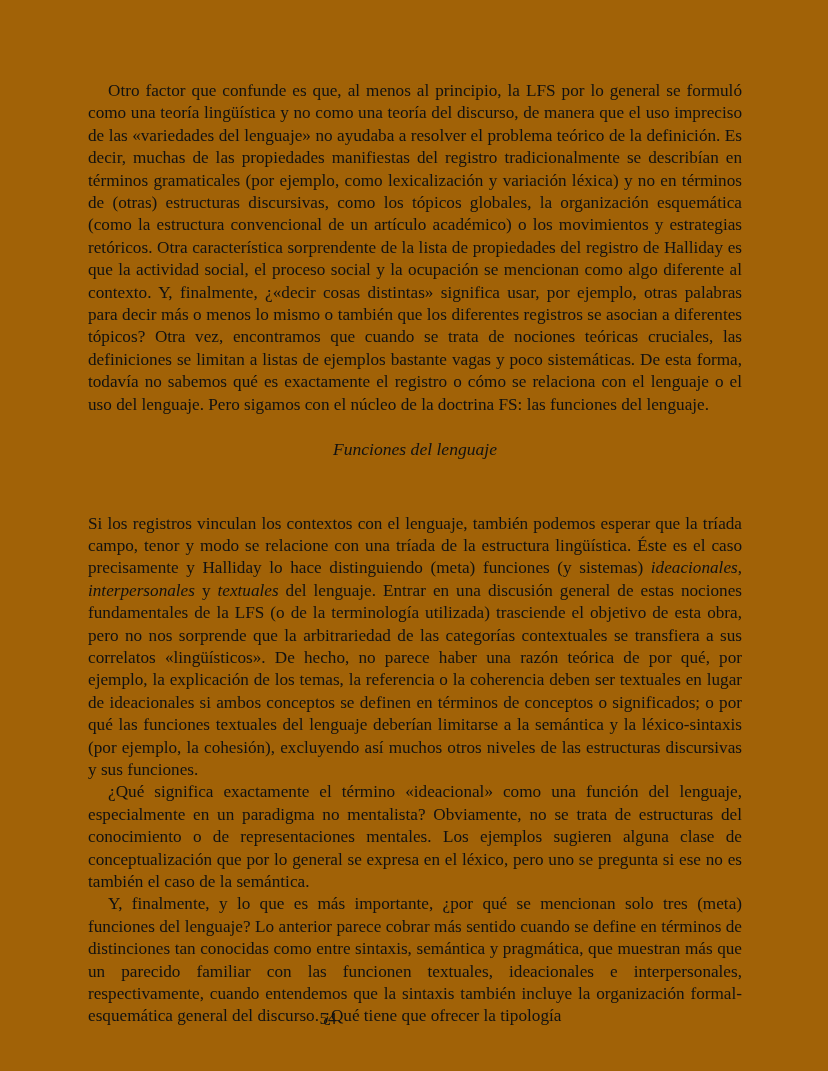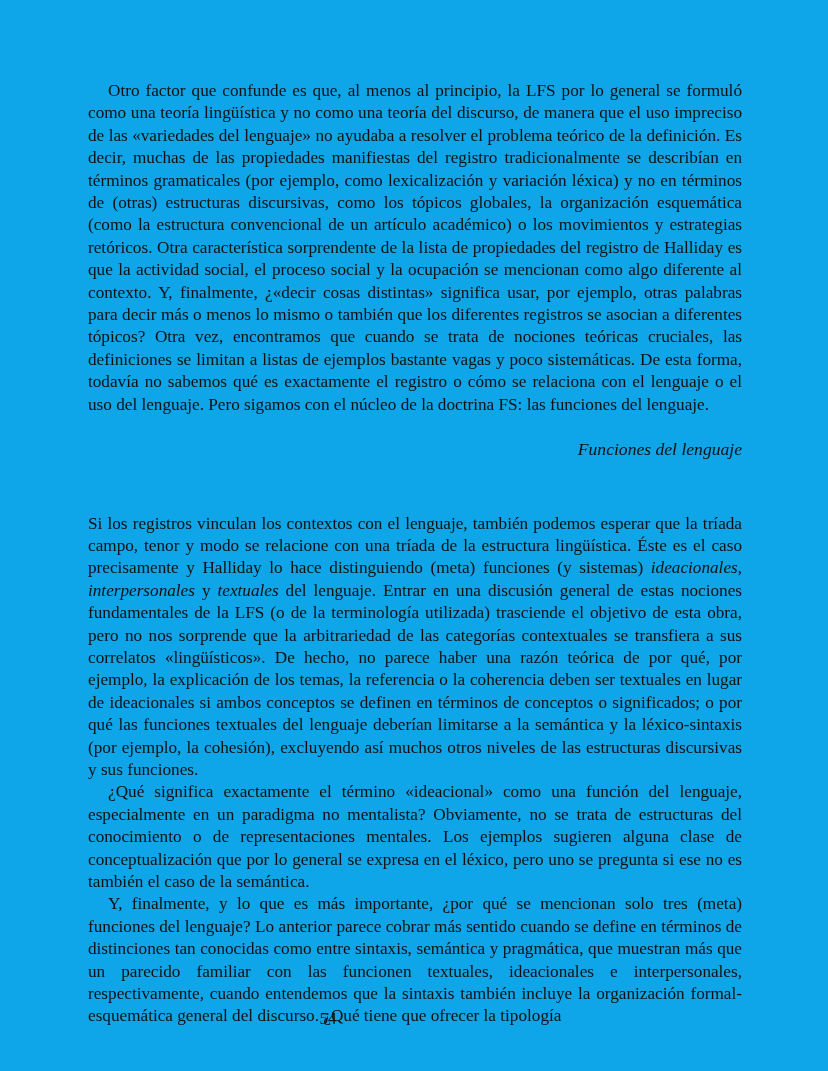--- a/index.html
+++ b/index.html
@@ -16,21 +16,21 @@
     color: #111111;
     -webkit-font-smoothing: antialiased;
   }
 
   .page {
     position: absolute;
     left: 0;
     top: 0;
     width: 828px;
     height: 1071px;
-    background: #0ea5e9;
+    background: #a16207;
   }
 
   .textblock {
     position: absolute;
     left: 88px;
     top: 80px;
     width: 654px;
   }
 
   p.para {
@@ -50,21 +50,21 @@
     margin-top: 44px;
   }
 
   h2.section-heading {
     margin: 0;
     padding: 0;
     font-size: 17.6px;
     line-height: 22.4px;
     font-style: italic;
     font-weight: normal;
-    text-align: right;
+    text-align: center;
     text-indent: 0;
   }
 
   .gap-before-heading { height: 22px; }
   .gap-after-heading  { height: 8px; }
 
   .it { font-style: italic; }
 
   .page-number {
     position: absolute;

